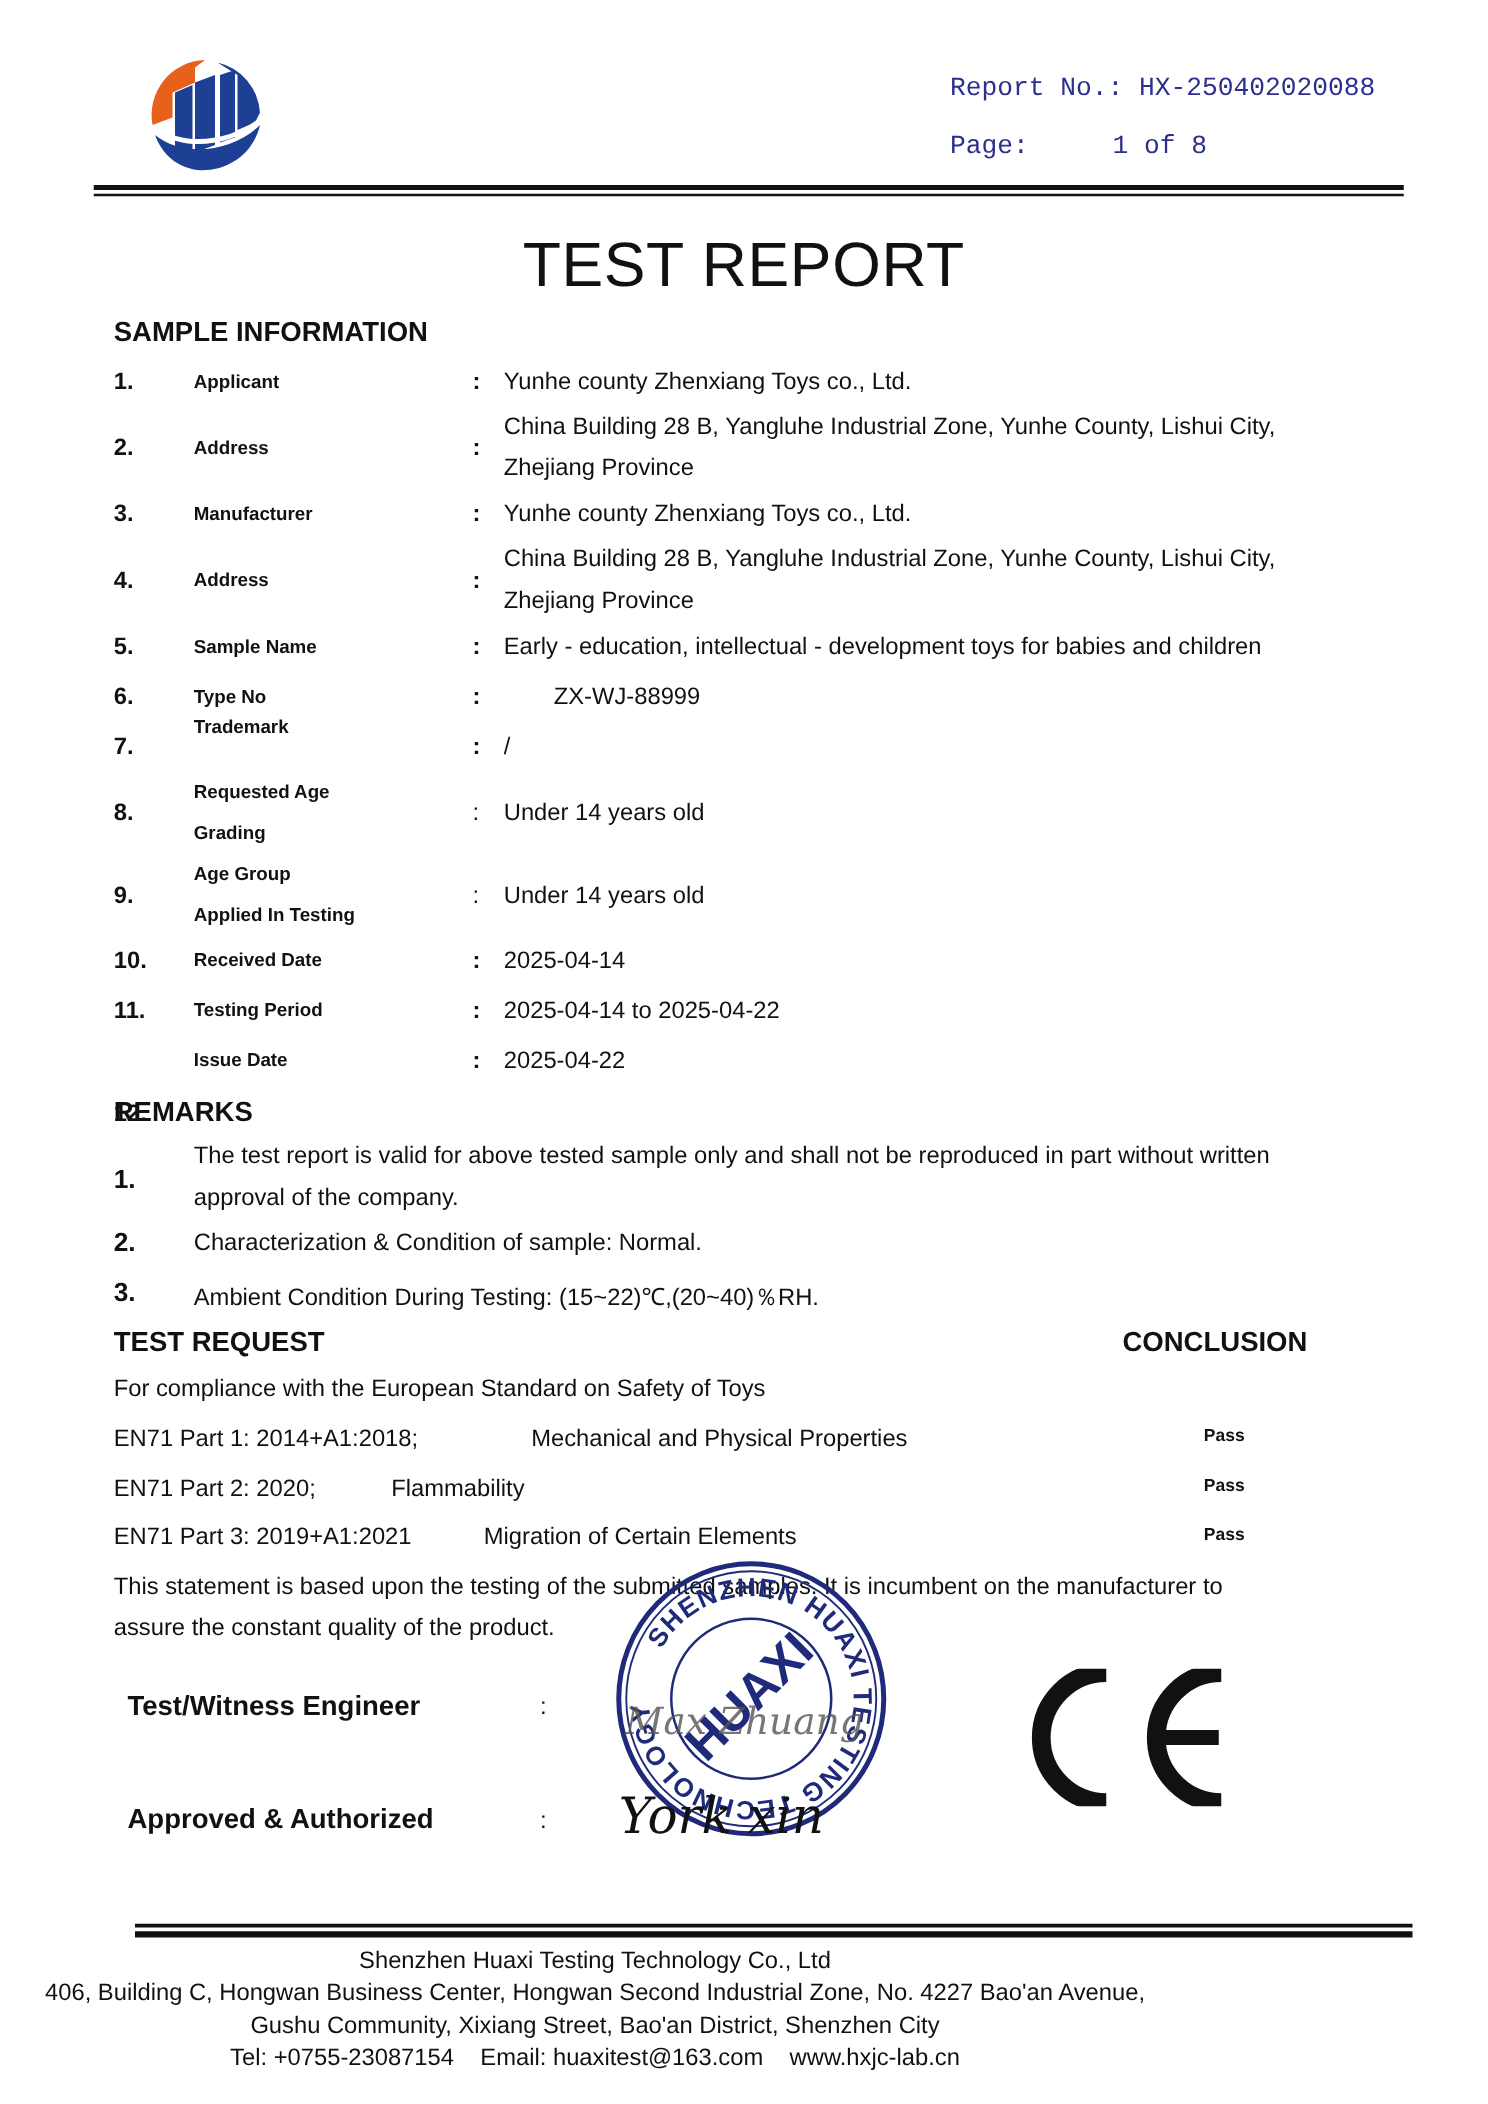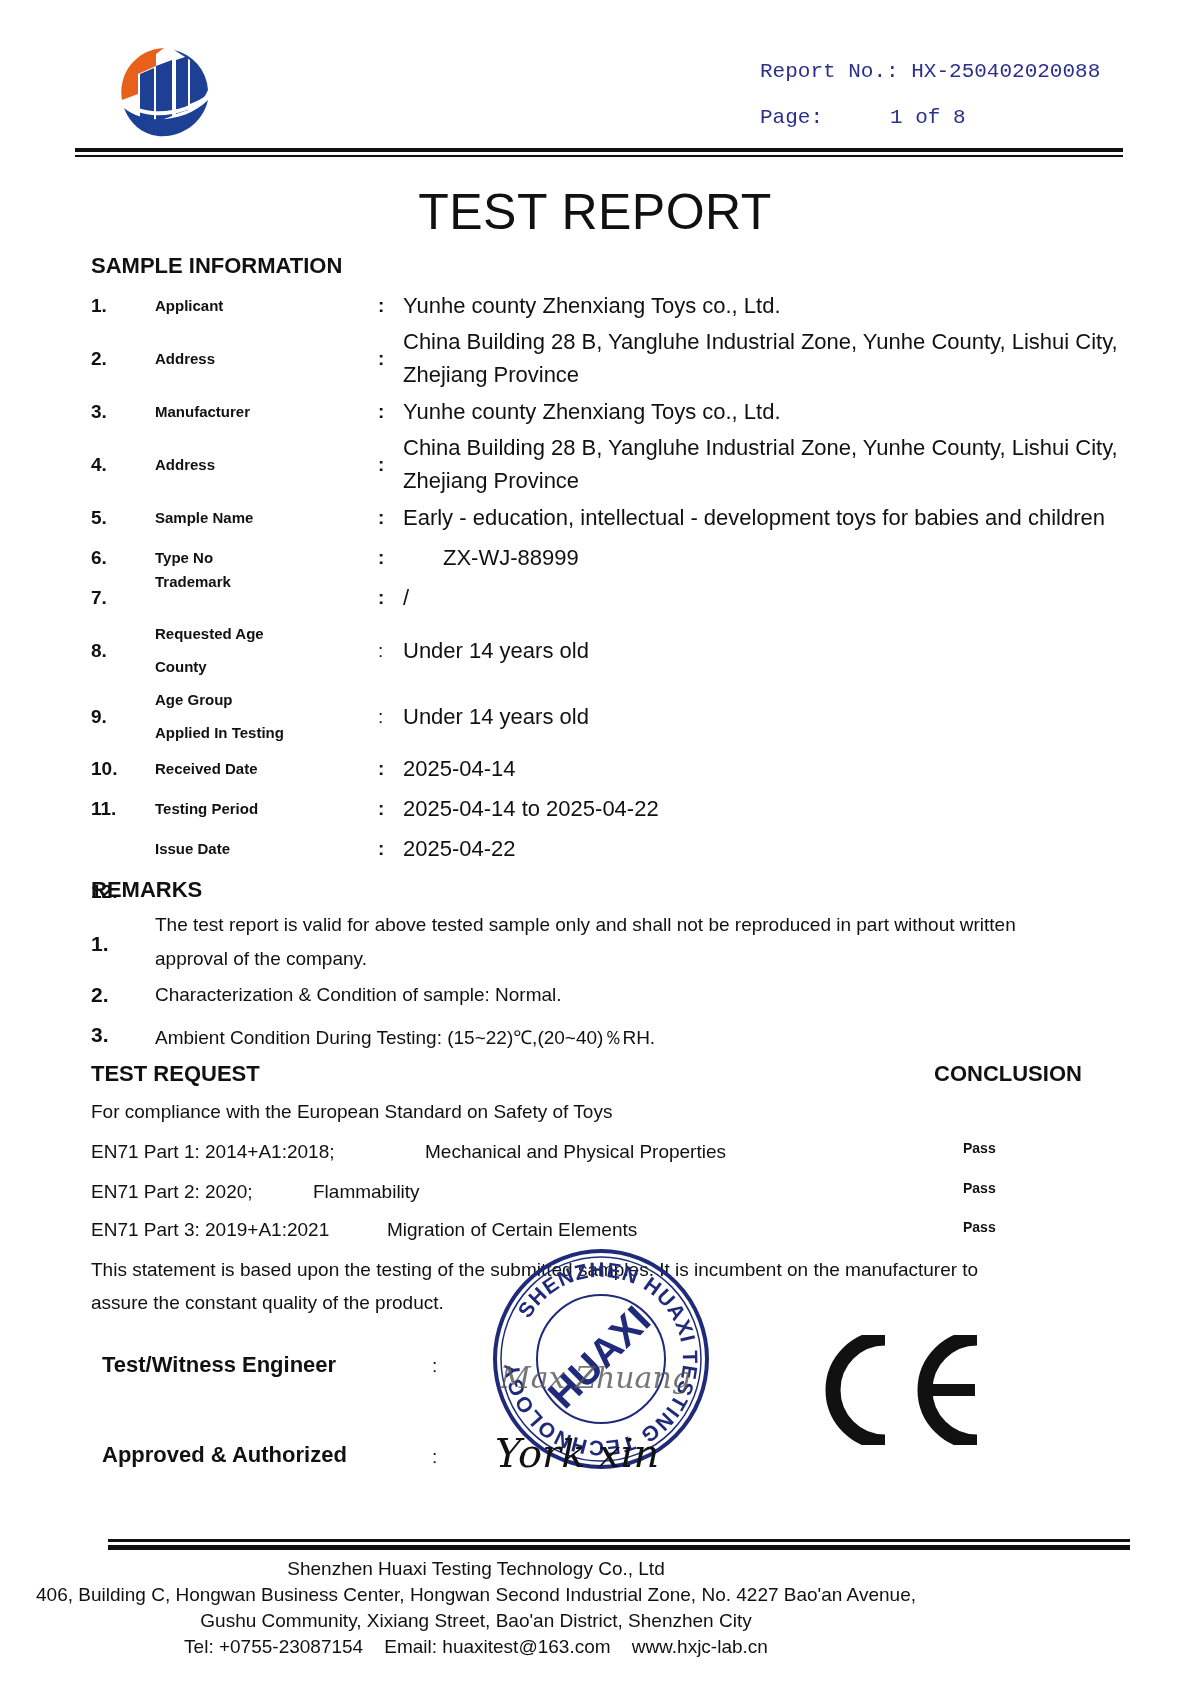--- a/index.html
+++ b/index.html
@@ -6,21 +6,21 @@
   body { width: 1190px; height: 1683px; position: relative; overflow: hidden; font-family: "Liberation Sans", sans-serif; color: #111; }
   .abs { position: absolute; }
   .logo { left: 116px; top: 44px; width: 96px; height: 96px; }
   .hdr-mono { font-family: "Liberation Mono", "DejaVu Sans Mono", monospace; color: #2b2f8e; font-size: 21px; }
   .rule-top { left: 75px; width: 1048px; }
   .title { left: 0; width: 1190px; top: 183px; text-align: center; font-size: 50px; color: #111; letter-spacing: 0.5px; }
   .section { font-weight: bold; font-size: 22px; }
   .num { font-size: 19px; font-weight: bold; }
   .lbl { font-size: 15px; font-weight: bold; line-height: 33px; }
   .colon { font-size: 19px; font-weight: bold; }
-  .val { font-size: 22px; line-height: 33px; }
+  .val { font-size: 19px; line-height: 33px; }
   .remark-num { font-size: 21px; font-weight: bold; }
   .txt { font-size: 19px; }
   .pass { font-size: 14px; font-weight: bold; }
   .sig-lbl { font-size: 22px; font-weight: bold; }
   .footer { left: 0; width: 952px; text-align: center; font-size: 19px; line-height: 26px; }
   .sig-script { font-family: "DejaVu Serif", serif; font-style: italic; }
 </style>
 </head>
 <body>
 
@@ -87,21 +87,21 @@
   <div class="abs colon" style="left:378px; top:547px;">:</div>
   <div class="abs val" style="left:403px; top:541px;margin-left:40px;">ZX-WJ-88999</div>
 
   <div class="abs num" style="left:91px; top:587px;">7.</div>
   <div class="abs lbl" style="left:155px; top:565px;">Trademark</div>
   <div class="abs colon" style="left:378px; top:587px;">:</div>
   <div class="abs val" style="left:403px; top:581px;">/</div>
 
   <div class="abs num" style="left:91px; top:640px;">8.</div>
   <div class="abs lbl" style="left:155px; top:617px;">Requested Age</div>
-  <div class="abs lbl" style="left:155px; top:650px;">County</div>
+  <div class="abs lbl" style="left:155px; top:650px;">Grading</div>
   <div class="abs txt" style="left:378px; top:640px;">:</div>
   <div class="abs val" style="left:403px; top:634px;">Under 14 years old</div>
 
   <div class="abs num" style="left:91px; top:706px;">9.</div>
   <div class="abs lbl" style="left:155px; top:683px;">Age Group</div>
   <div class="abs lbl" style="left:155px; top:716px;">Applied In Testing</div>
   <div class="abs txt" style="left:378px; top:706px;">:</div>
   <div class="abs val" style="left:403px; top:700px;">Under 14 years old</div>
 
   <div class="abs num" style="left:91px; top:758px;">10.</div>
@@ -127,21 +127,21 @@
   <div class="abs txt" style="left:155px; top:948px;">approval of the company.</div>
 
   <div class="abs remark-num" style="left:91px; top:983px;">2.</div>
   <div class="abs txt" style="left:155px; top:984px;">Characterization &amp; Condition of sample: Normal.</div>
 
   <div class="abs remark-num" style="left:91px; top:1023px;">3.</div>
   <div class="abs txt" style="left:155px; top:1024px;">Ambient Condition During Testing: (15~22)℃,(20~40)％RH.</div>
 </div>
 
 <div class="abs section" style="left:91px; top:1061px;">TEST REQUEST</div>
-<div class="abs section" style="left:934px; top:1061px;text-align:right;">CONCLUSION</div>
+<div class="abs section" style="left:898px; top:1061px;text-align:right;">CONCLUSION</div>
 <div class="abs txt" style="left:91px; top:1101px;">For compliance with the European Standard on Safety of Toys</div>
 
 <div>
   <div class="abs txt" style="left:91px; top:1141px;">EN71 Part 1: 2014+A1:2018;</div>
   <div class="abs txt" style="left:425px; top:1141px;">Mechanical and Physical Properties</div>
   <div class="abs pass" style="left:963px; top:1140px;">Pass</div>
 
   <div class="abs txt" style="left:91px; top:1181px;">EN71 Part 2: 2020;</div>
   <div class="abs txt" style="left:313px; top:1181px;">Flammability</div>
   <div class="abs pass" style="left:963px; top:1180px;">Pass</div>

